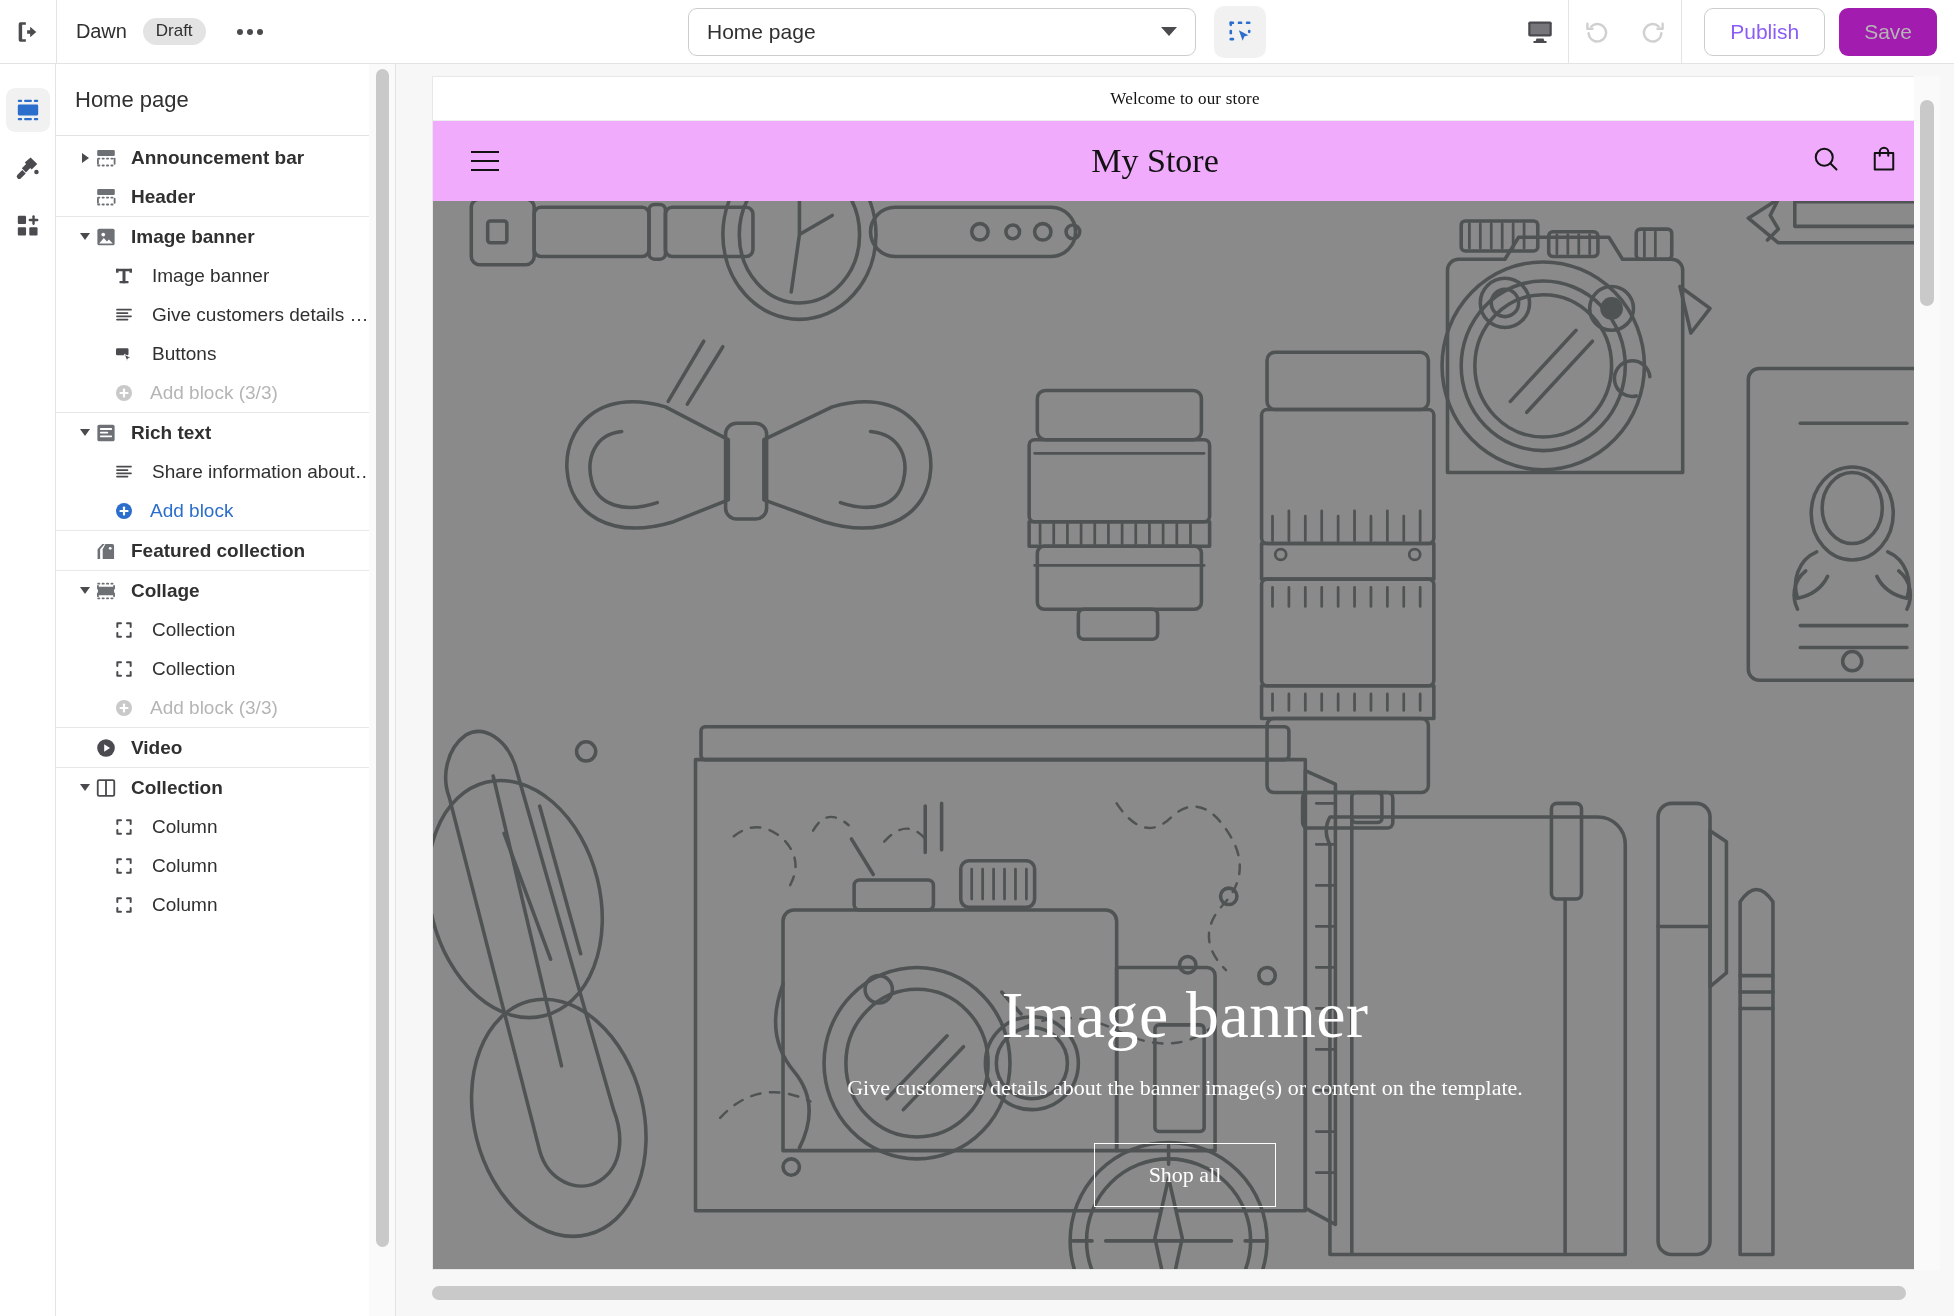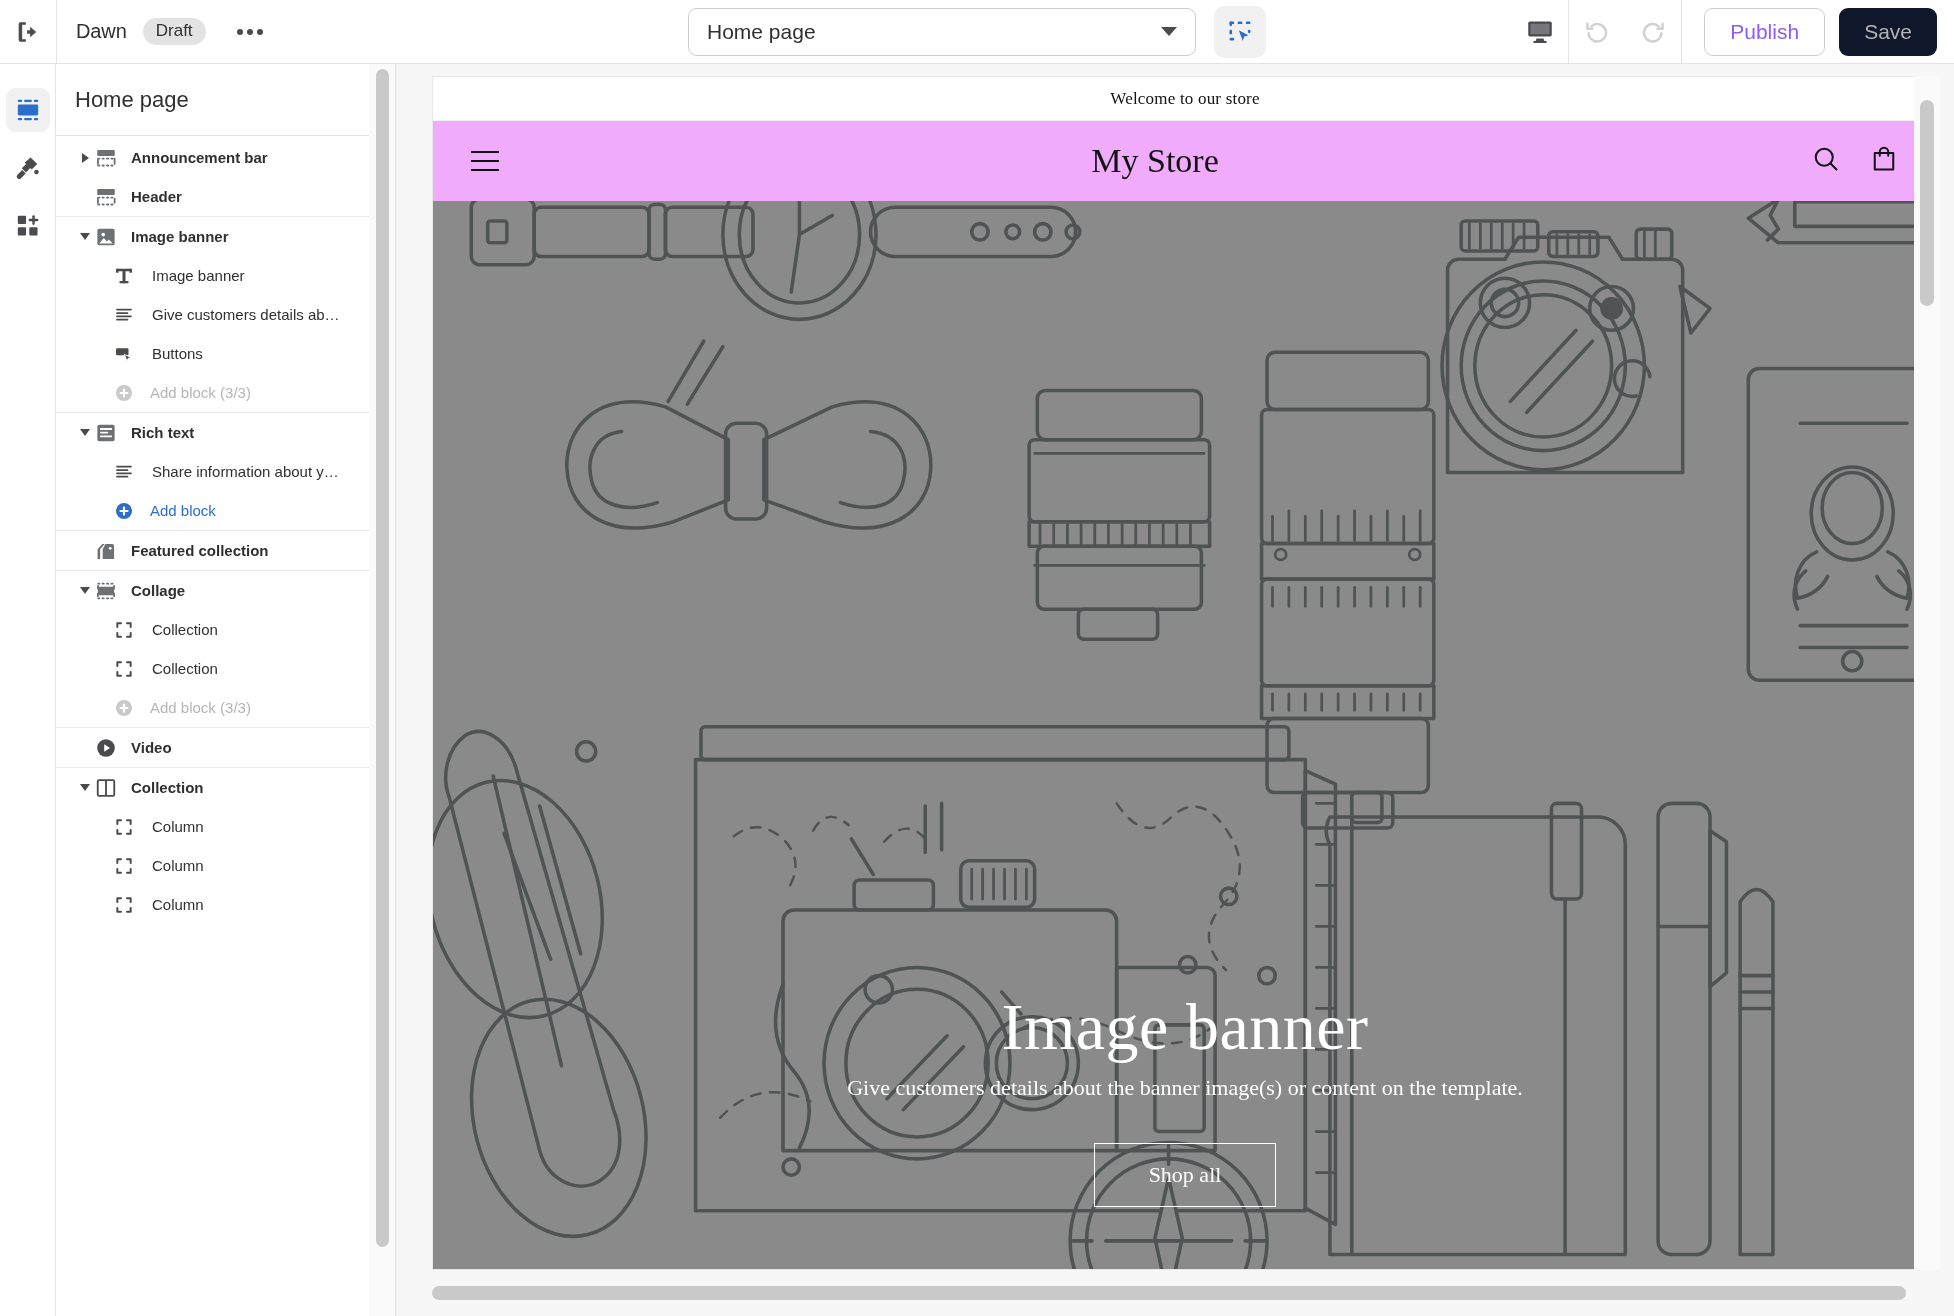--- a/index.html
+++ b/index.html
@@ -87,21 +87,21 @@
   .actions { display: flex; align-items: center; gap: 14px; padding: 0 17px 0 22px; }
   .btn-publish {
     height: 48px; padding: 0 25px;
     border: 1px solid #cdcdcd; border-radius: 9px; background: #fff;
     font-size: 21px; color: #8b5cf6; cursor: pointer;
     font-family: "Liberation Sans", sans-serif;
     display: flex; align-items: center;
   }
   .btn-save {
     height: 48px; padding: 0 25px;
-    border: none; border-radius: 9px; background: #0f172a;
+    border: none; border-radius: 9px; background: #a21caf;
     font-size: 21px; color: #b5b5b5; cursor: default;
     font-family: "Liberation Sans", sans-serif;
     display: flex; align-items: center;
   }
 
   
   .body-row { display: flex; flex: 1; min-height: 0; }
 
   
   .rail {
@@ -151,21 +151,21 @@
     display: flex; align-items: center; justify-content: center;
   }
   .tri-right { width:0;height:0;border-top:5px solid transparent;border-bottom:5px solid transparent;border-left:7px solid #4a4a4f; }
   .tri-down  { width:0;height:0;border-left:5px solid transparent;border-right:5px solid transparent;border-top:7px solid #4a4a4f; }
   .row .ico {
     width: 28px; min-width: 28px; height: 24px;
     display: flex; align-items: center; justify-content: flex-start;
     margin-right: 8px;
   }
   .row .lbl {
-    font-size: 15px; color: #303030;
+    font-size: 19px; color: #303030;
     overflow: hidden; text-overflow: ellipsis; white-space: nowrap;
     max-width: 218px;
   }
   .row.section > .lbl { font-weight: bold; }
   .row.block { padding-left: 58px; }
   .row.block .ico { width: 26px; min-width: 26px; margin-right: 12px; }
   .row.block .lbl { font-weight: 400; color: #303030; max-width: 222px; }
   .row.addblock { padding-left: 58px; }
   .row.addblock .lbl { color: #b5b5b5; }
   .row.addblock.enabled .lbl { color: #2c6ecb; }
@@ -232,21 +232,21 @@
     display: flex; flex-direction: column; align-items: center;
     padding-bottom: 62px;
   }
   .hero-title {
     font-size: 66px; color: #ffffff; font-weight: 400;
     font-family: "Liberation Serif", serif;
     line-height: 1.05;
     letter-spacing: .5px;
   }
   .hero-sub {
-    margin-top: 14px;
+    margin-top: 26px;
     font-size: 22px; color: #ffffff;
     font-family: "Liberation Serif", serif;
   }
   .hero-btn {
     margin-top: 42px;
     border: 1px solid #ffffff; background: transparent;
     color: #ffffff; font-size: 22px;
     font-family: "Liberation Serif", serif;
     padding: 18px 54px; cursor: pointer;
   }

